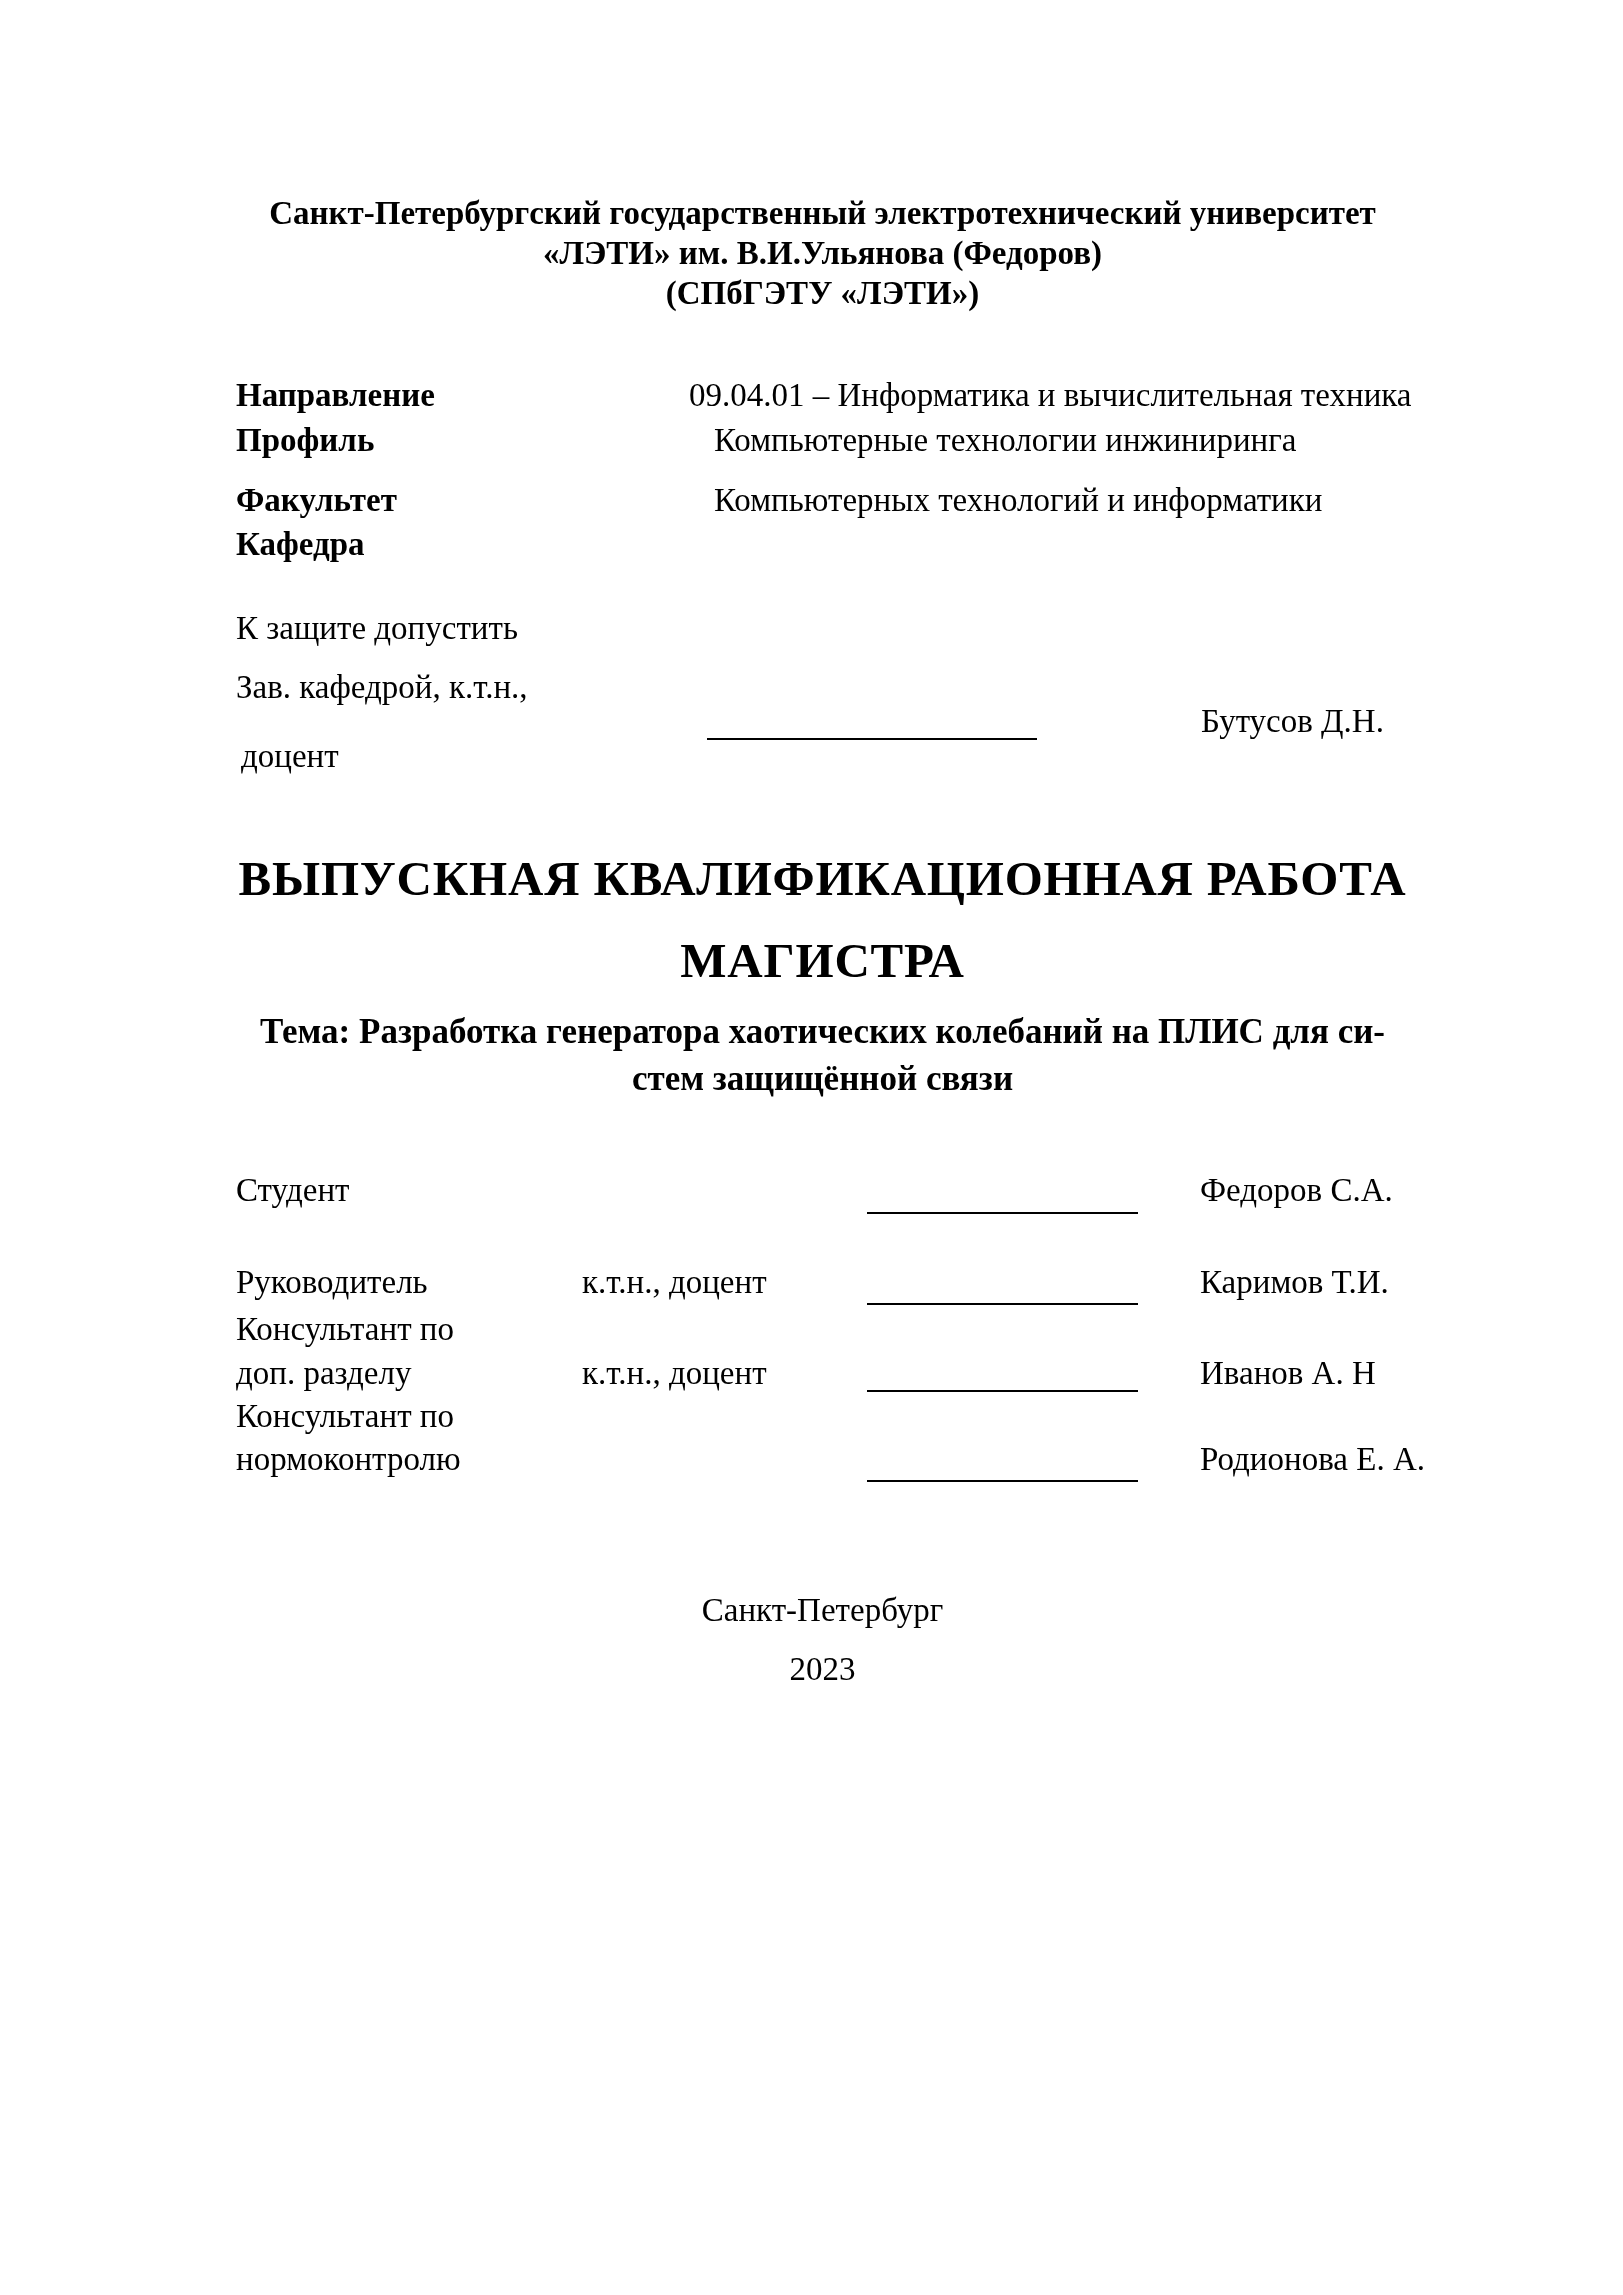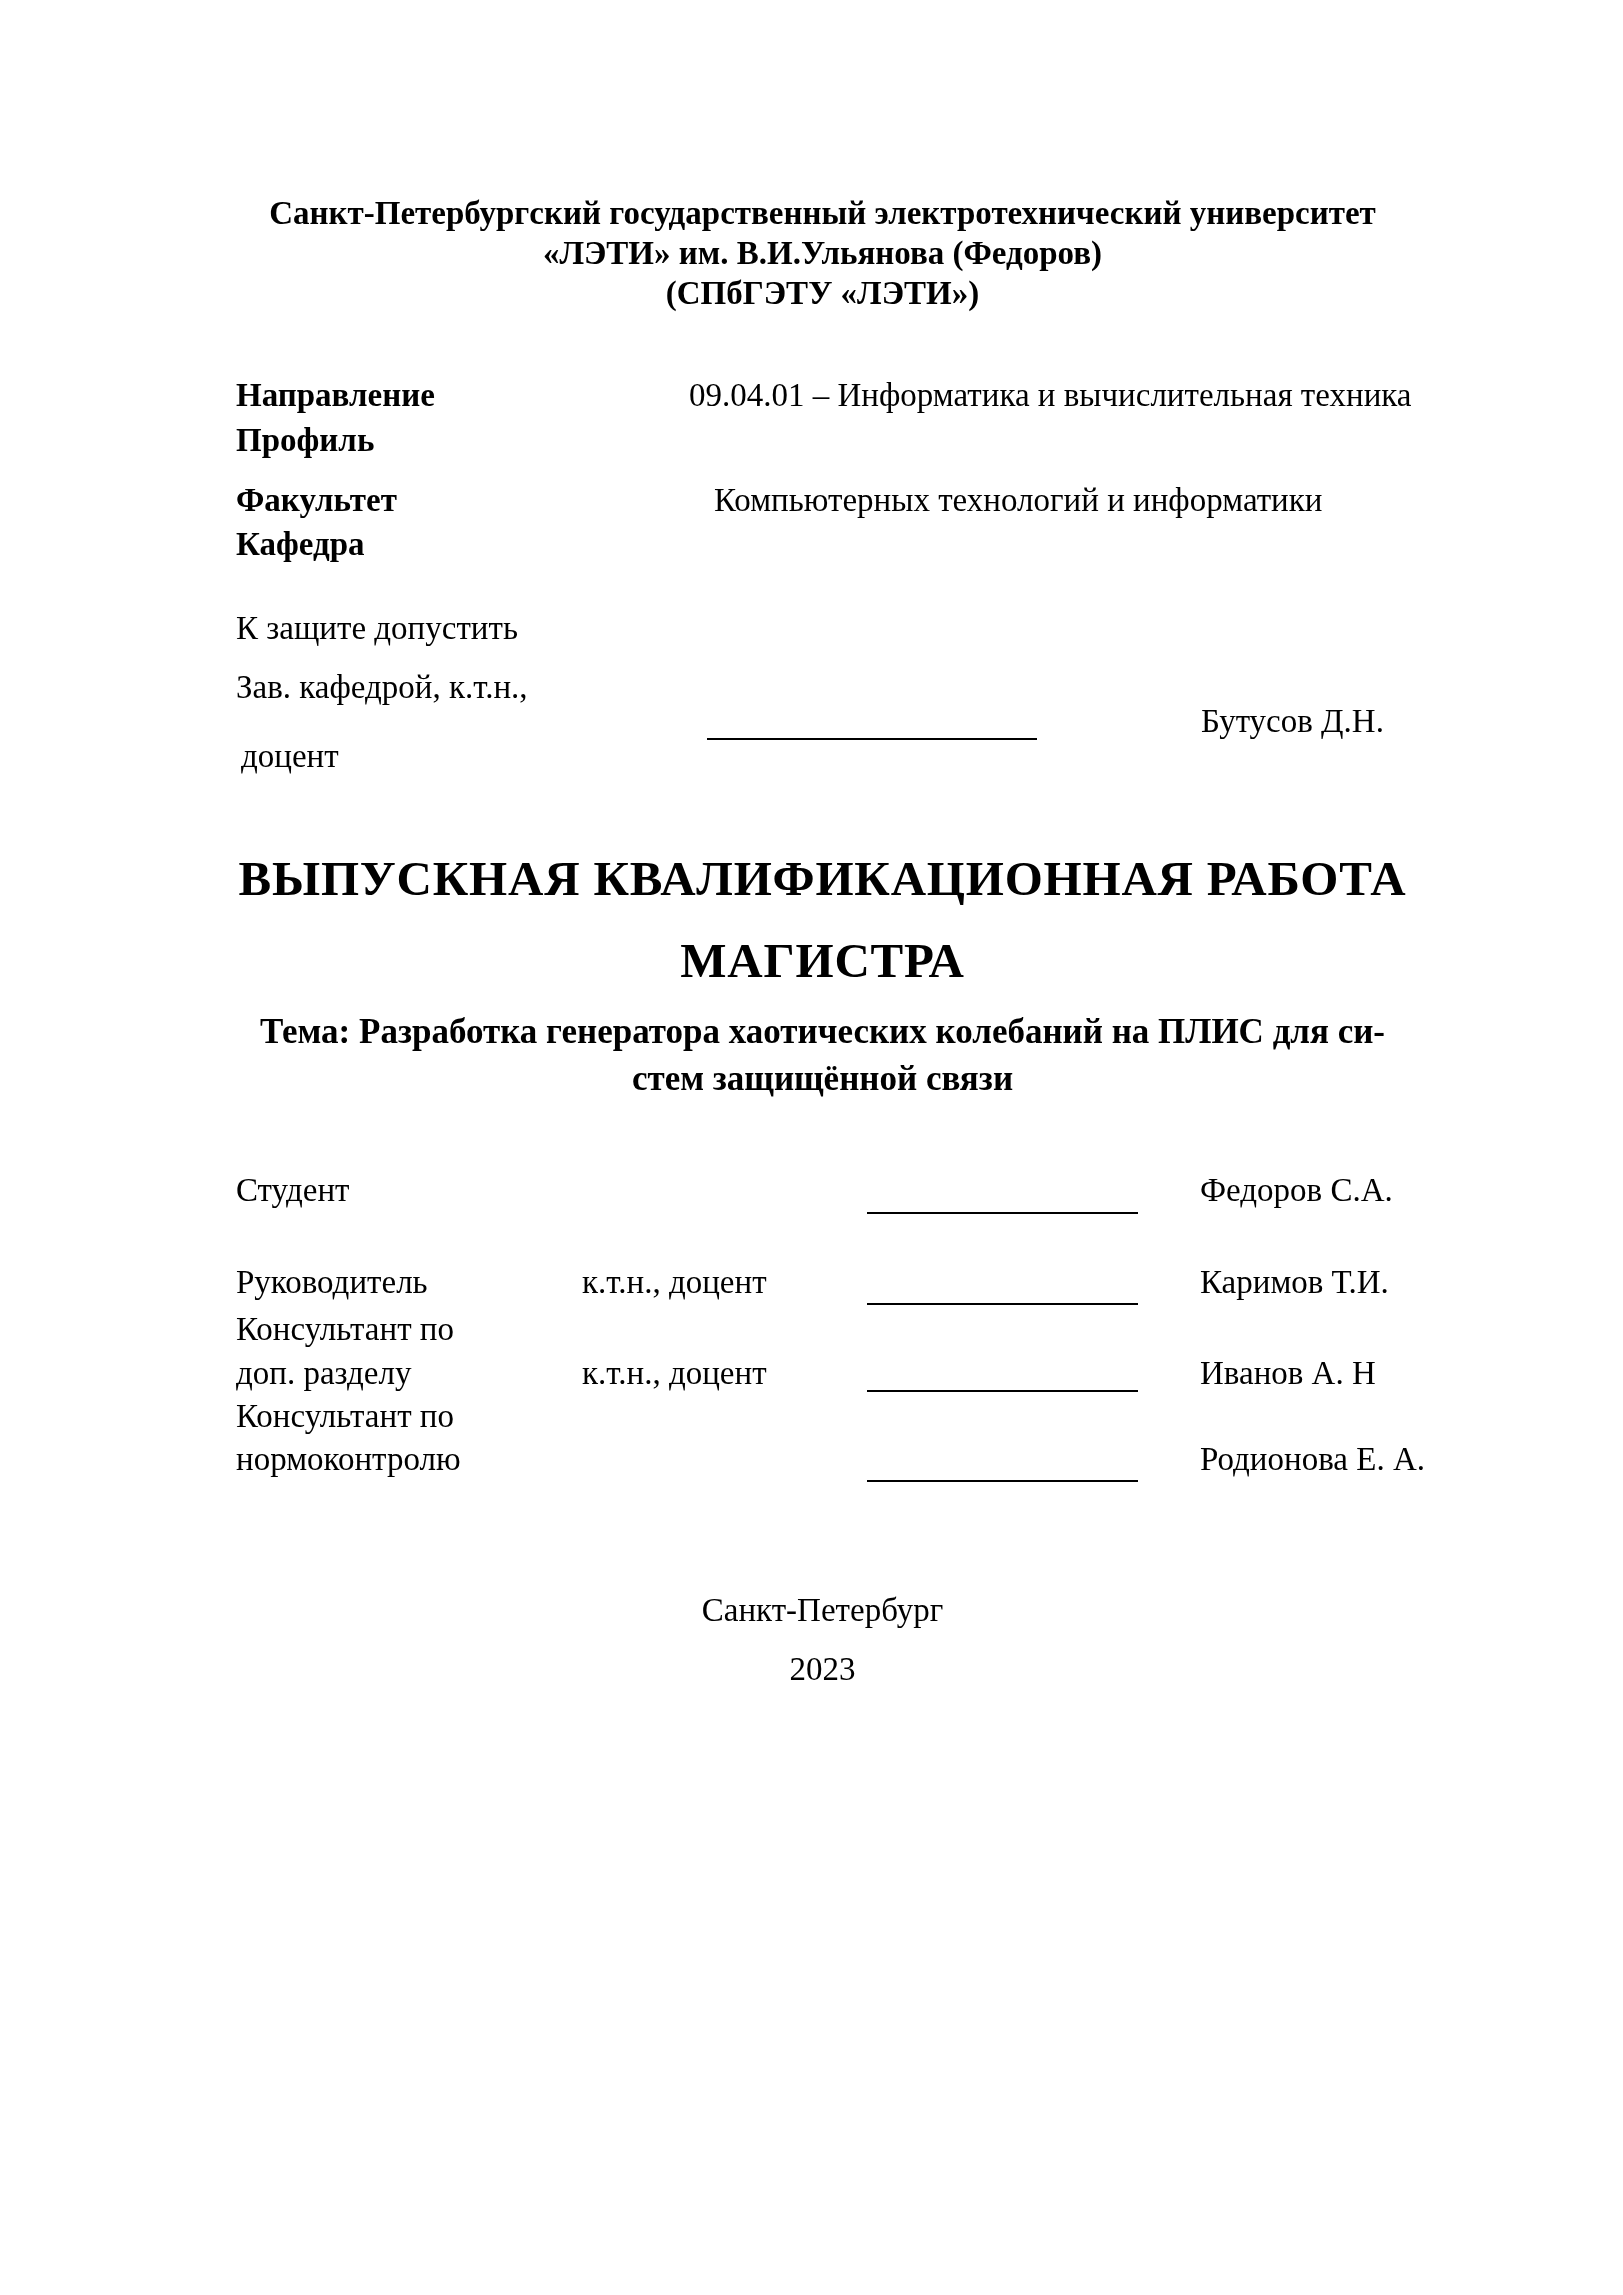--- a/index.html
+++ b/index.html
@@ -42,20 +42,21 @@
   <div class="center header-block" style="top:193px">
     <div>Санкт-Петербургский государственный электротехнический университет</div>
     <div>«ЛЭТИ» им. В.И.Ульянова (Федоров)</div>
     <div>(СПбГЭТУ «ЛЭТИ»)</div>
   </div>
 
   <div class="abs bold" style="left:236px; top:379px">Направление</div>
   <div class="abs" style="left:689px; top:379px">09.04.01 – Информатика и вычислительная техника</div>
 
   <div class="abs bold" style="left:236px; top:424px">Профиль</div>
+  <div class="abs" style="left:714px; top:424px">Компьютерные технологии инжиниринга</div>
 
   <div class="abs bold" style="left:236px; top:484px">Факультет</div>
   <div class="abs" style="left:714px; top:484px">Компьютерных технологий и информатики</div>
 
   <div class="abs bold" style="left:236px; top:528px">Кафедра</div>
 
   <div class="abs italic" style="left:236px; top:612px">К защите допустить</div>
   <div class="abs" style="left:236px; top:671px">Зав. кафедрой, к.т.н.,</div>
   <div class="sig-line" style="left:707px; top:705px; width:330px; height:33px"></div>
   <div class="abs" style="left:1201px; top:705px">Бутусов Д.Н.</div>

